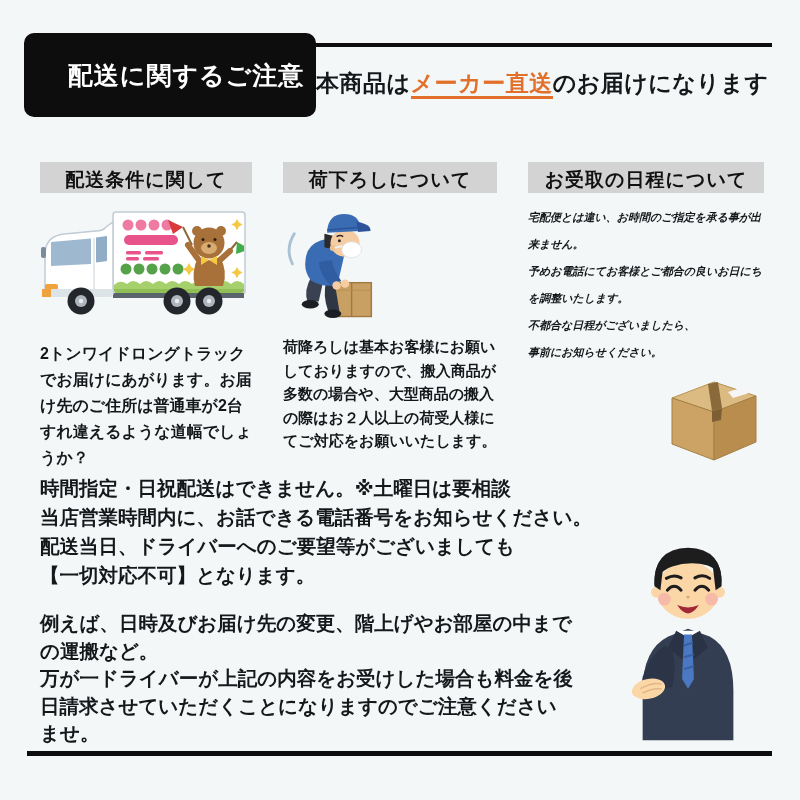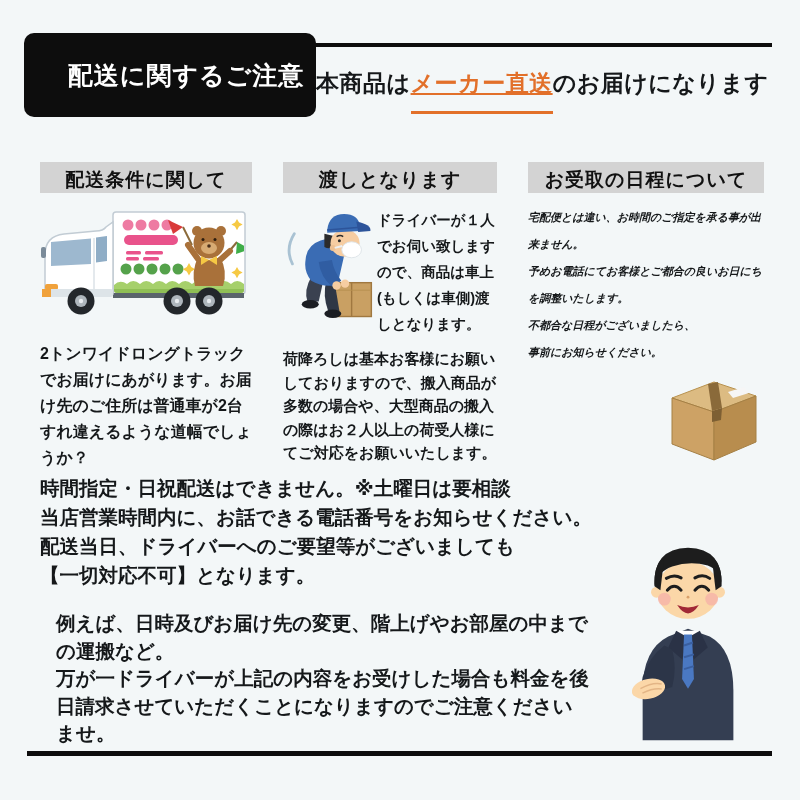--- a/index.html
+++ b/index.html
@@ -4,21 +4,21 @@
 <style>
   html,body{margin:0;padding:0;}
   body{font-family:"Liberation Sans","DejaVu Sans",sans-serif;background:#f3f7f8;}
   #canvas{position:relative;width:800px;height:800px;background:#f3f7f8;overflow:hidden;margin:0 auto;color:#15181a;}
 
   
   .top-line{position:absolute;left:150px;top:43px;width:622px;height:4px;background:#0d0d0d;}
   .title-box{position:absolute;left:24px;top:33px;width:260px;height:84px;background:#0d0d0d;border-radius:10px;
              display:flex;align-items:center;justify-content:center;color:#fff;font-size:25px;font-weight:bold;letter-spacing:1px;z-index:2;padding-left:32px;}
   .headline{position:absolute;left:316px;top:68px;font-size:23px;font-weight:bold;letter-spacing:.5px;white-space:nowrap;}
-  .headline .hl{color:#e2702a;border-bottom:3px solid #e2702a;padding-bottom:15px;text-decoration:underline;}
+  .headline .hl{color:#e2702a;border-bottom:3px solid #e2702a;padding-bottom:0;}
 
   
   .cols{position:absolute;left:40px;top:162px;width:724px;display:flex;justify-content:space-between;}
   .col{position:relative;}
   .col1{width:212px;}
   .col2{width:214px;}
   .col3{width:236px;}
   .col-header{height:31px;background:#d3d3d3;display:flex;align-items:flex-end;justify-content:center;
               font-size:19px;font-weight:bold;letter-spacing:1px;color:#111;}
   .col-body{font-size:16px;font-weight:bold;line-height:26px;margin-top:20px;}
@@ -26,21 +26,21 @@
   .col2-row{display:flex;margin-top:10px;}
   .col2-side{font-size:14.5px;font-weight:bold;line-height:26px;width:120px;padding-top:4px;}
   .col2-body{font-size:15px;font-weight:bold;line-height:23.5px;margin-top:10px;}
   .col3-body{font-size:11px;font-weight:bold;line-height:27px;margin-top:11px;font-style:italic;}
   .col3-body p{margin:0;}
   .col3-last{width:152px;}
   .box-illu{position:absolute;left:136px;top:212px;}
 
   
   .notes1{position:absolute;left:40px;top:474px;font-size:19.5px;font-weight:bold;line-height:29px;}
-  .notes2{position:absolute;left:56px;top:610px;width:536px;font-size:19.5px;font-weight:bold;line-height:27.5px;}
+  .notes2{position:absolute;left:40px;top:610px;width:536px;font-size:19.5px;font-weight:bold;line-height:27.5px;}
   .notes2 p{margin:0;}
 
   .man-illu{position:absolute;left:615px;top:535px;}
   .bottom-line{position:absolute;left:27px;top:751px;width:745px;height:5px;background:#0d0d0d;}
 </style>
 </head>
 <body>
 
 <div id="canvas">
 
@@ -119,21 +119,21 @@
           <circle cx="169" cy="96" r="13.5" fill="#23272b"></circle>
             <circle cx="169" cy="96" r="6" fill="#aeb6bc"></circle>
             <circle cx="169" cy="96" r="2.2" fill="#e8ecef"></circle>
         </svg>
       </div>
       <div class="col-body">2トンワイドロングトラックでお届けにあがります。お届け先のご住所は普通車が2台すれ違えるような道幅でしょうか？</div>
     </div>
 
     <div class="col col2">
       <div class="col-header">
-        <span>渡しとなります</span>
+        <span>荷下ろしについて</span>
       </div>
       <div class="col2-row">
         <div>
           <svg width="94" height="118" viewBox="0 0 100 120">
             <path d="M12,30 Q2,46 10,62" fill="none" stroke="#a9c2d3" stroke-width="3" stroke-linecap="round"></path>
             <rect x="52" y="82" width="42" height="36" fill="#c9a063" stroke="#a07840" stroke-width="1.5"></rect>
             <line x1="73" y1="82" x2="73" y2="118" stroke="#a07840" stroke-width="1.5"></line>
             <line x1="52" y1="90" x2="94" y2="90" stroke="#b8904f" stroke-width="1"></line>
             <path d="M30,76 Q22,90 26,102 L38,102 L42,84 Z" fill="#3a4150"></path>
             <path d="M46,80 Q42,96 48,112 L60,112 L56,88 Z" fill="#2f3745"></path>
@@ -148,21 +148,20 @@
             <circle cx="53" cy="45" r="3.2" fill="#eec193"></circle>
             <ellipse cx="73" cy="47" rx="10.5" ry="8.5" fill="#ffffff" stroke="#dde3e8" stroke-width="1"></ellipse>
             <path d="M63,43 L55,45" stroke="#eef1f3" stroke-width="2"></path>
             <path d="M57,33 q4,-2.5 7,0" fill="none" stroke="#2b2b2b" stroke-width="1.6"></path>
             <circle cx="60" cy="37.5" r="1.6" fill="#2b2b2b"></circle>
             <path d="M47,26 Q49,9 65,9 Q80,9 82,22 L82,27 L47,29 Z" fill="#3a6cb4"></path>
             <path d="M78,17 Q94,20 93,27 L80,28 Z" fill="#2d549a"></path>
             <path d="M47,26 L82,23" stroke="#2d549a" stroke-width="1.5" fill="none"></path>
           </svg>
         </div>
-        <div class="col2-side">ドライバーが１人でお伺い致しますので、商品は車上(もしくは車側)渡しとなります。</div>
       </div>
       <div class="col2-body">荷降ろしは基本お客様にお願いしておりますので、搬入商品が多数の場合や、大型商品の搬入の際はお２人以上の荷受人様にてご対応をお願いいたします。</div>
     </div>
 
     <div class="col col3">
       <div class="col-header">
         <span>お受取の日程について</span>
       </div>
       <div class="col3-body">
         <p>宅配便とは違い、お時間のご指定を承る事が出来ません。</p>

